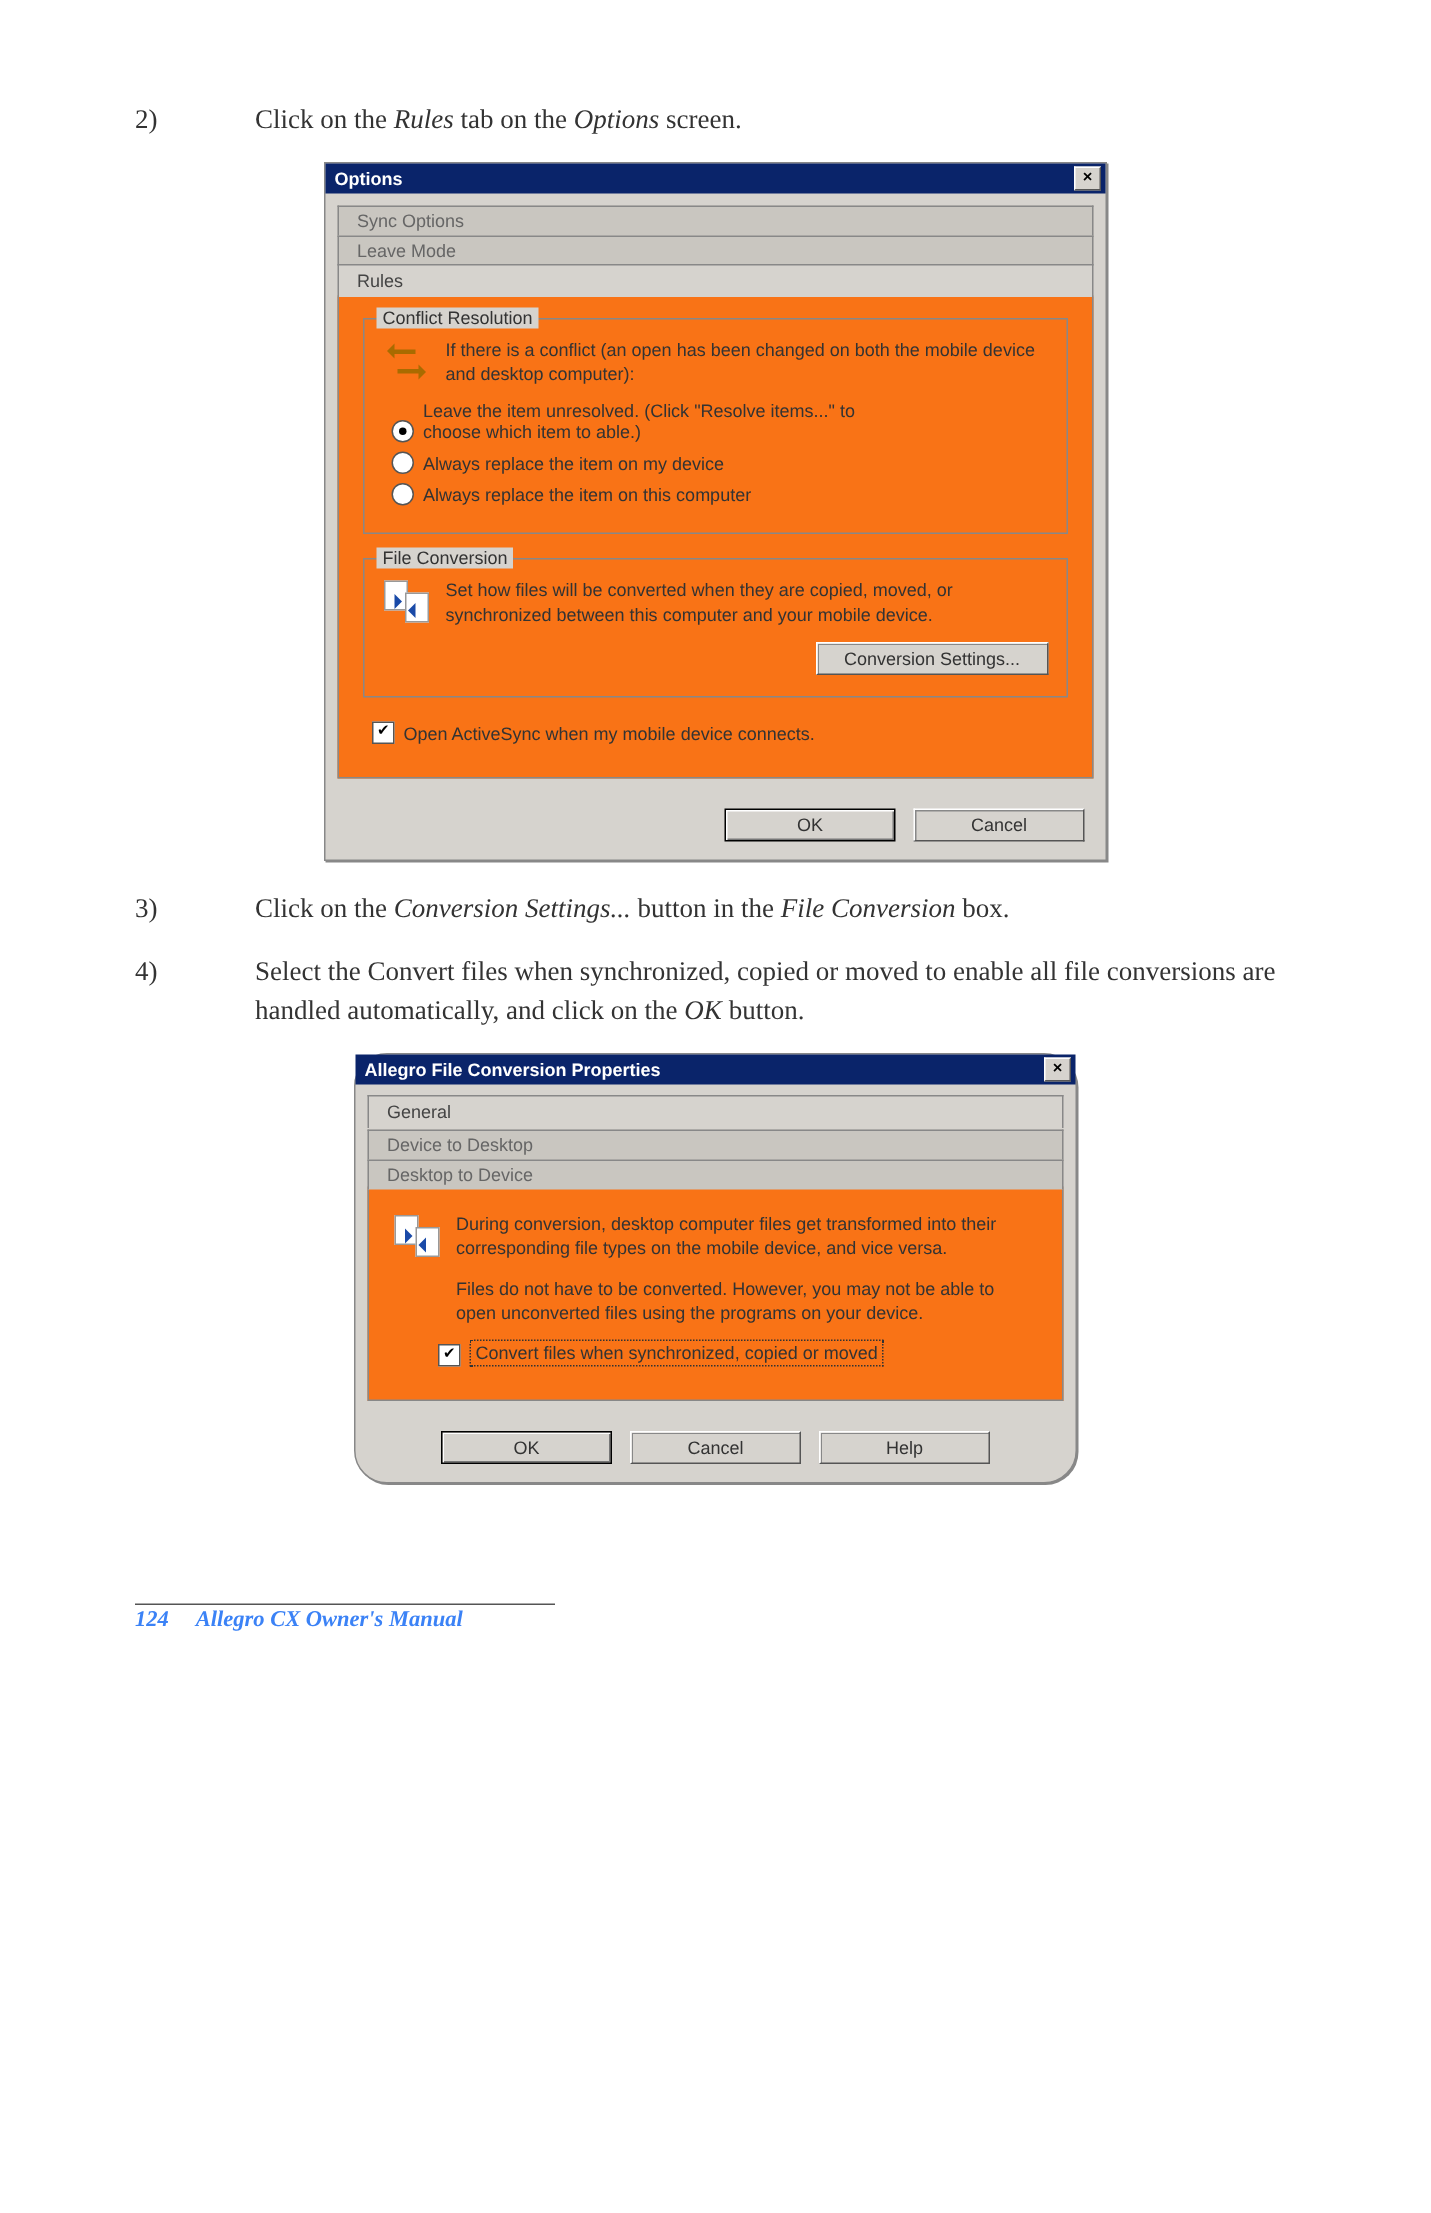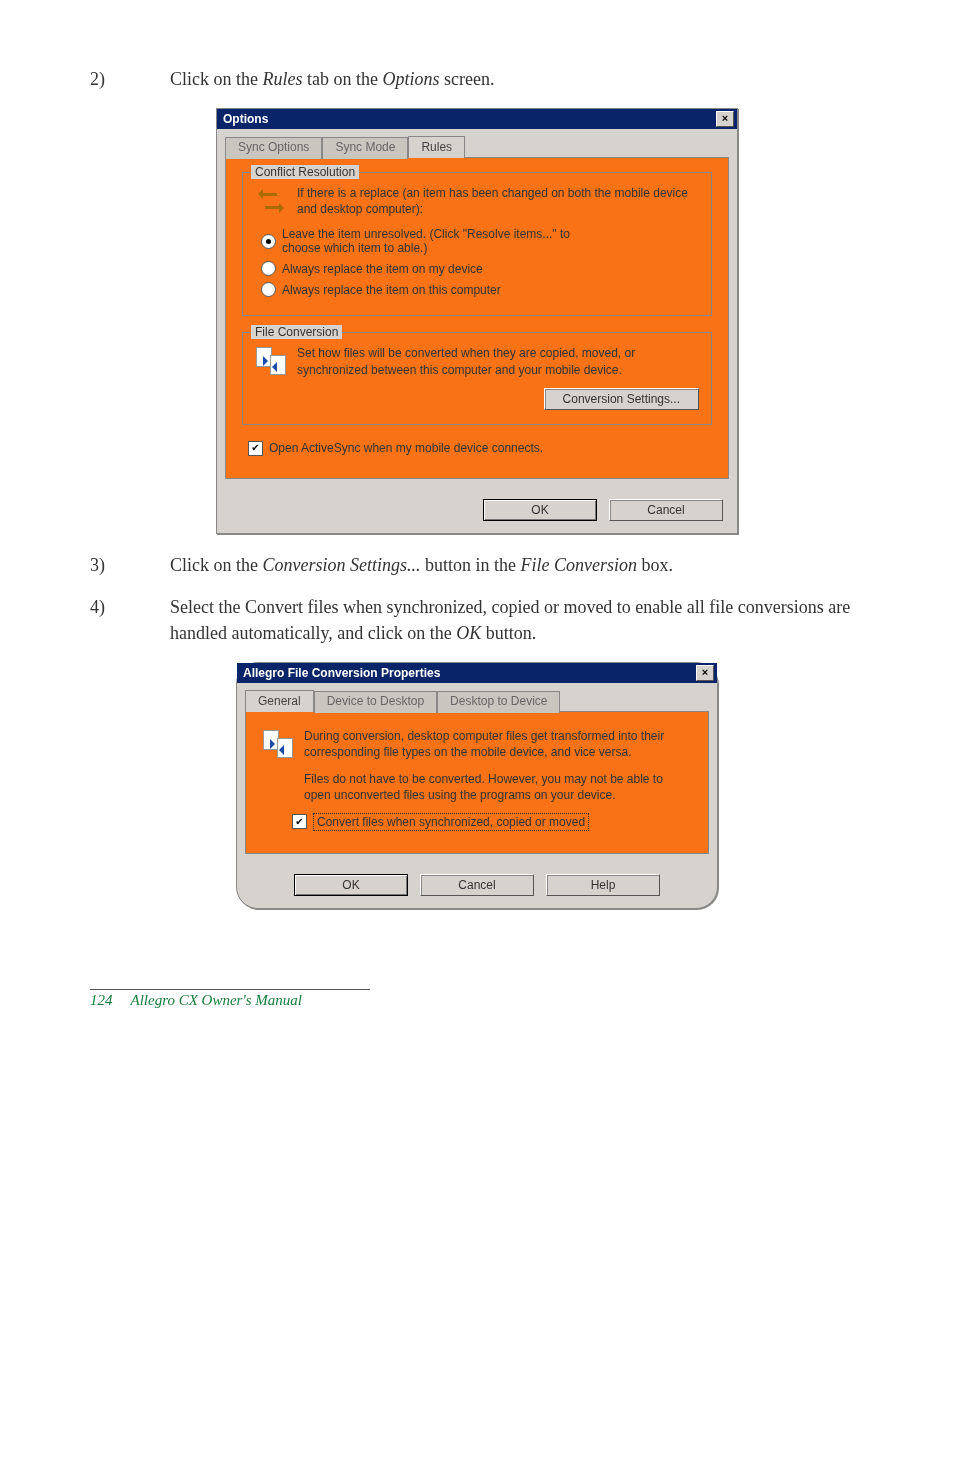--- a/index.html
+++ b/index.html
@@ -59,20 +59,21 @@
     border: 1px solid #fff;
     border-right-color:#555; border-bottom-color:#555;
     color:#000; font-size:11px; line-height:12px;
     text-align:center; font-weight:bold;
     font-family: Arial, sans-serif;
   }
   .tabstrip {
     display:flex;
     gap:0;
     padding: 6px 8px 0 8px;
+    flex-direction: column;
   }
   .tab {
     border: 1px solid #888;
     border-bottom: none;
     background: #d6d3ce;
     padding: 3px 12px 4px 12px;
     font-size: 12px;
     position: relative;
     top: 1px;
     color:#444;
@@ -108,21 +109,21 @@
     gap:10px;
     margin: 2px 0 10px 0;
   }
   .iconbox {
     width:32px; height:32px;
     flex:0 0 32px;
     display:flex; align-items:center; justify-content:center;
   }
   .inforow .txt { flex:1; font-size:12px; line-height:1.35; color:#333;}
   .radio-row, .check-row {
-    display:flex; gap:6px; align-items:center;
+    display:flex; gap:6px; align-items:flex-end;
     margin: 6px 0 4px 6px;
     font-size:12px; color:#333;
   }
   .ctrl-radio, .ctrl-check {
     width:13px; height:13px; flex:0 0 13px;
     border:1px solid #555; background:#fff;
     display:flex; align-items:center; justify-content:center;
     font-size:9px; color:#000;
   }
   .ctrl-radio { border-radius:50%; }
@@ -183,22 +184,22 @@
   }
 
   
   .footer {
     border-top: 1px solid #555;
     width: 280px;
     margin-top: 80px;
     font-style: italic;
     font-size: 15px;
     padding-top: 2px;
-    color:#15803d;
-    display:flex; gap:18px;
+    color:#3b82f6;
+    display:flex; gap:18px;font-weight:bold;
   }
 </style>
 </head>
 <body>
 
 <div class="page">
 
   <div class="step">
     <div class="num">2)</div>
     <div class="body">
@@ -206,35 +207,35 @@
     </div>
   </div>
 
   <div class="dialog-win dialog1">
     <div class="titlebar">
       <span>Options</span>
       <div class="titlebar-x">×</div>
     </div>
     <div class="tabstrip">
       <div class="tab inactive">Sync Options</div>
-      <div class="tab inactive">Sync Mode</div>
+      <div class="tab inactive">Leave Mode</div>
       <div class="tab">Rules</div>
     </div>
     <div class="tabpanel">
 
       <div class="groupbox">
         <div class="legend">Conflict Resolution</div>
         <div class="inforow">
           <div class="iconbox">
             <div class="icon-sync">
                 <span class="ah1"></span>
                 <span class="ah2"></span>
               </div>
           </div>
-          <div class="txt">If there is a replace (an item has been changed on both the mobile device and desktop computer):</div>
+          <div class="txt">If there is a conflict (an open has been changed on both the mobile device and desktop computer):</div>
         </div>
         <div class="radio-row">
           <div class="ctrl-radio selected"></div>
           <div>
             <span>Leave the item unresolved. (Click "Resolve items..." to</span><br>
             <span>choose which item to able.)</span>
           </div>
         </div>
         <div class="radio-row">
           <div class="ctrl-radio"></div>

